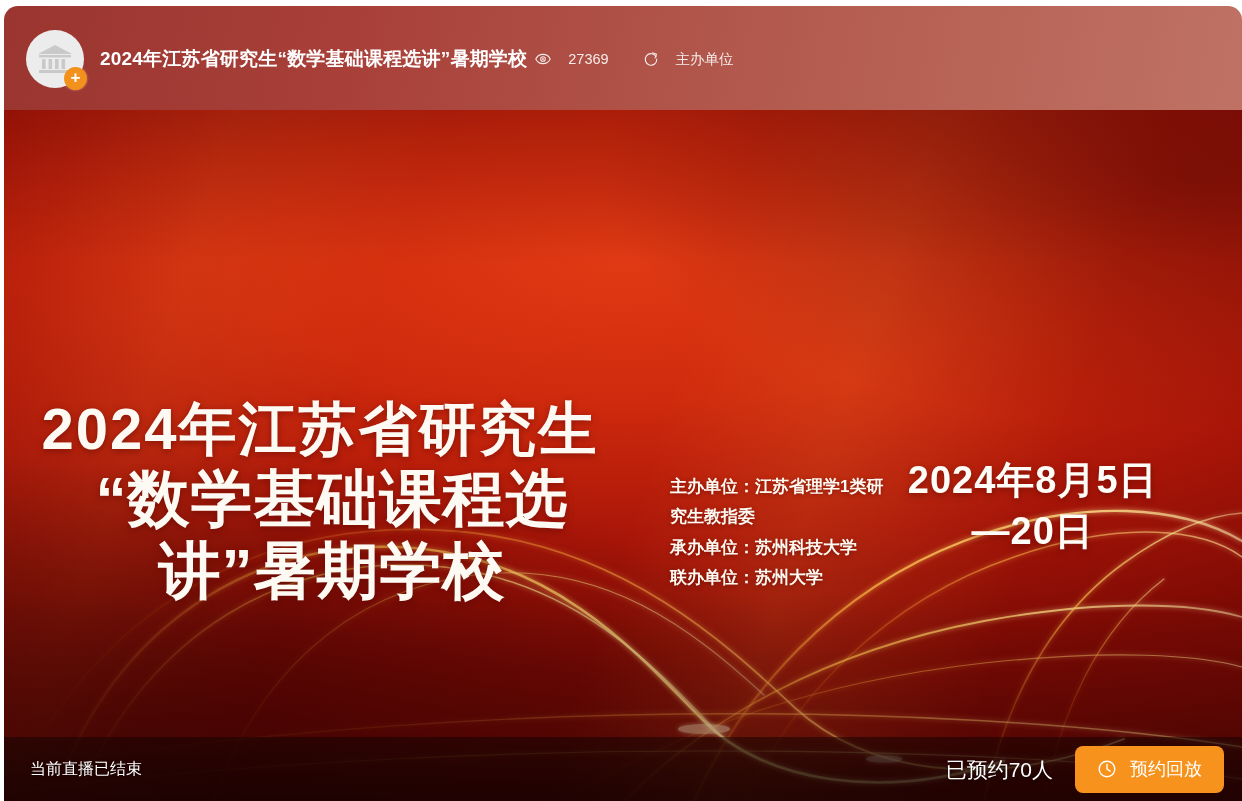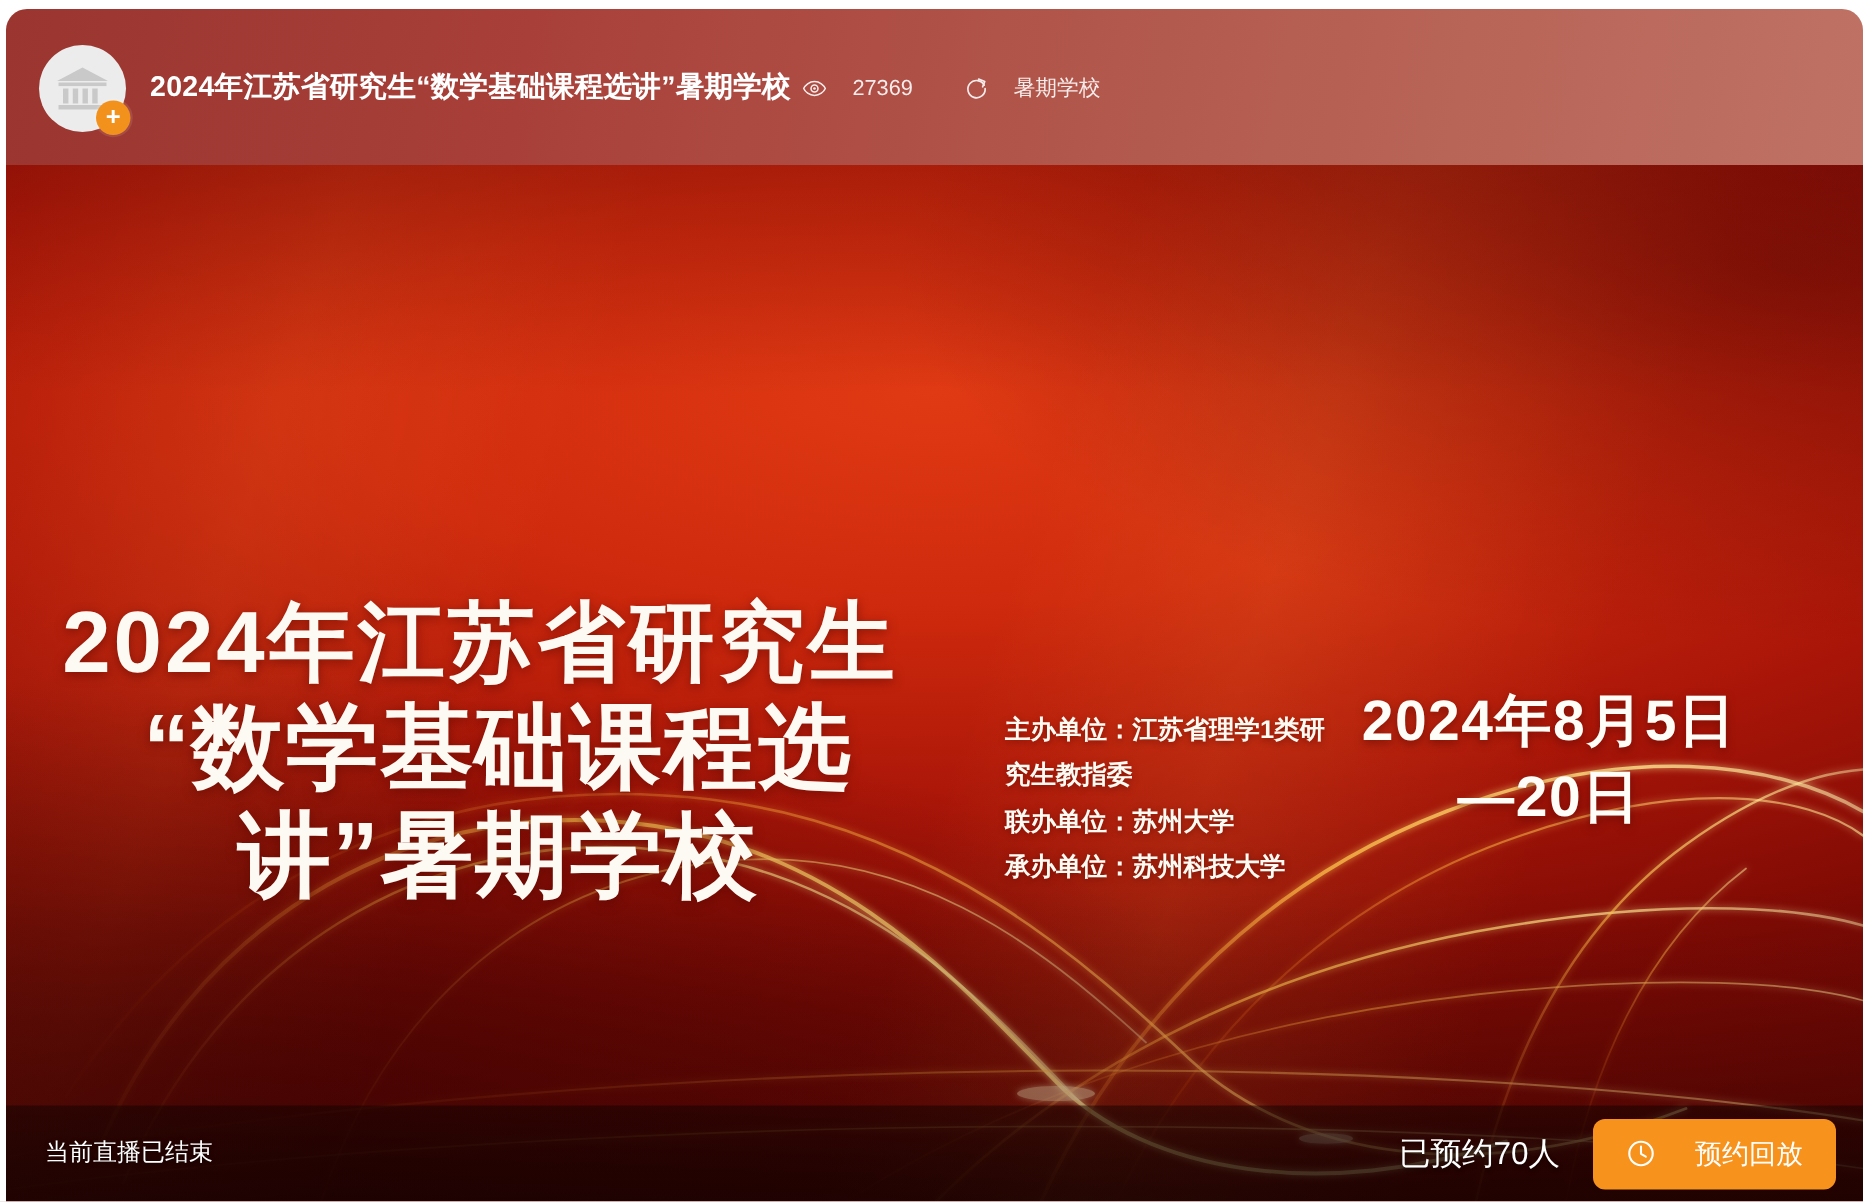--- a/index.html
+++ b/index.html
@@ -239,21 +239,21 @@
   .booked-count {
     color: #ffffff;
     font-size: 21px;
     line-height: 1;
     text-shadow: 0 1px 3px rgba(0,0,0,0.6);
     white-space: nowrap;
   }
   .book-btn {
     display: flex;
     align-items: center;
-    gap: 26px;
+    gap: 13px;
     height: 47px;
     padding: 0 22px;
     border: none;
     border-radius: 8px;
     background: #f7931c;
     color: #ffffff;
     font-size: 18px;
     font-weight: 400;
     font-family: inherit;
     cursor: pointer;
@@ -304,21 +304,21 @@
           <span>27369</span>
         </div>
 
         <div class="meta-item">
           <span class="mi-ico">
             <svg width="16" height="16" viewBox="0 0 20 20" aria-hidden="true">
               <path d="M16.4 7.2A7.2 7.2 0 1 0 17.2 10" fill="none" stroke="#f6eceb" stroke-width="1.4" stroke-linecap="round"></path>
               <path d="M11.8 2.2 L16.9 4.1 L15.1 8.6" fill="none" stroke="#f6eceb" stroke-width="1.4" stroke-linecap="round" stroke-linejoin="round"></path>
             </svg>
           </span>
-          <span>暑期学校</span>
+          <span>主办单位</span>
         </div>
 
       </div>
     </div>
   </div>
 
   <div class="stage">
 
     <div class="poster-bg"></div>
     <div class="poster-sheen"></div>
@@ -368,22 +368,22 @@
     <div class="poster-vignette"></div>
 
     <div class="poster-content">
       <div class="poster-title">
         <div>2024年江苏省研究生</div>
         <div class="line2">“数学基础课程选讲”暑期学校</div>
       </div>
 
       <div class="poster-orgs">
         <div>主办单位：江苏省理学1类研究生教指委</div>
+        <div>承办单位：苏州科技大学</div>
         <div>联办单位：苏州大学</div>
-        <div>承办单位：苏州科技大学</div>
       </div>
 
       <div class="poster-date">2024年8月5日—20日</div>
     </div>
 
     <div class="bottombar">
       <div class="bb-left">当前直播已结束</div>
 
       <div class="bb-right">
         <div class="booked-count">已预约70人</div>

